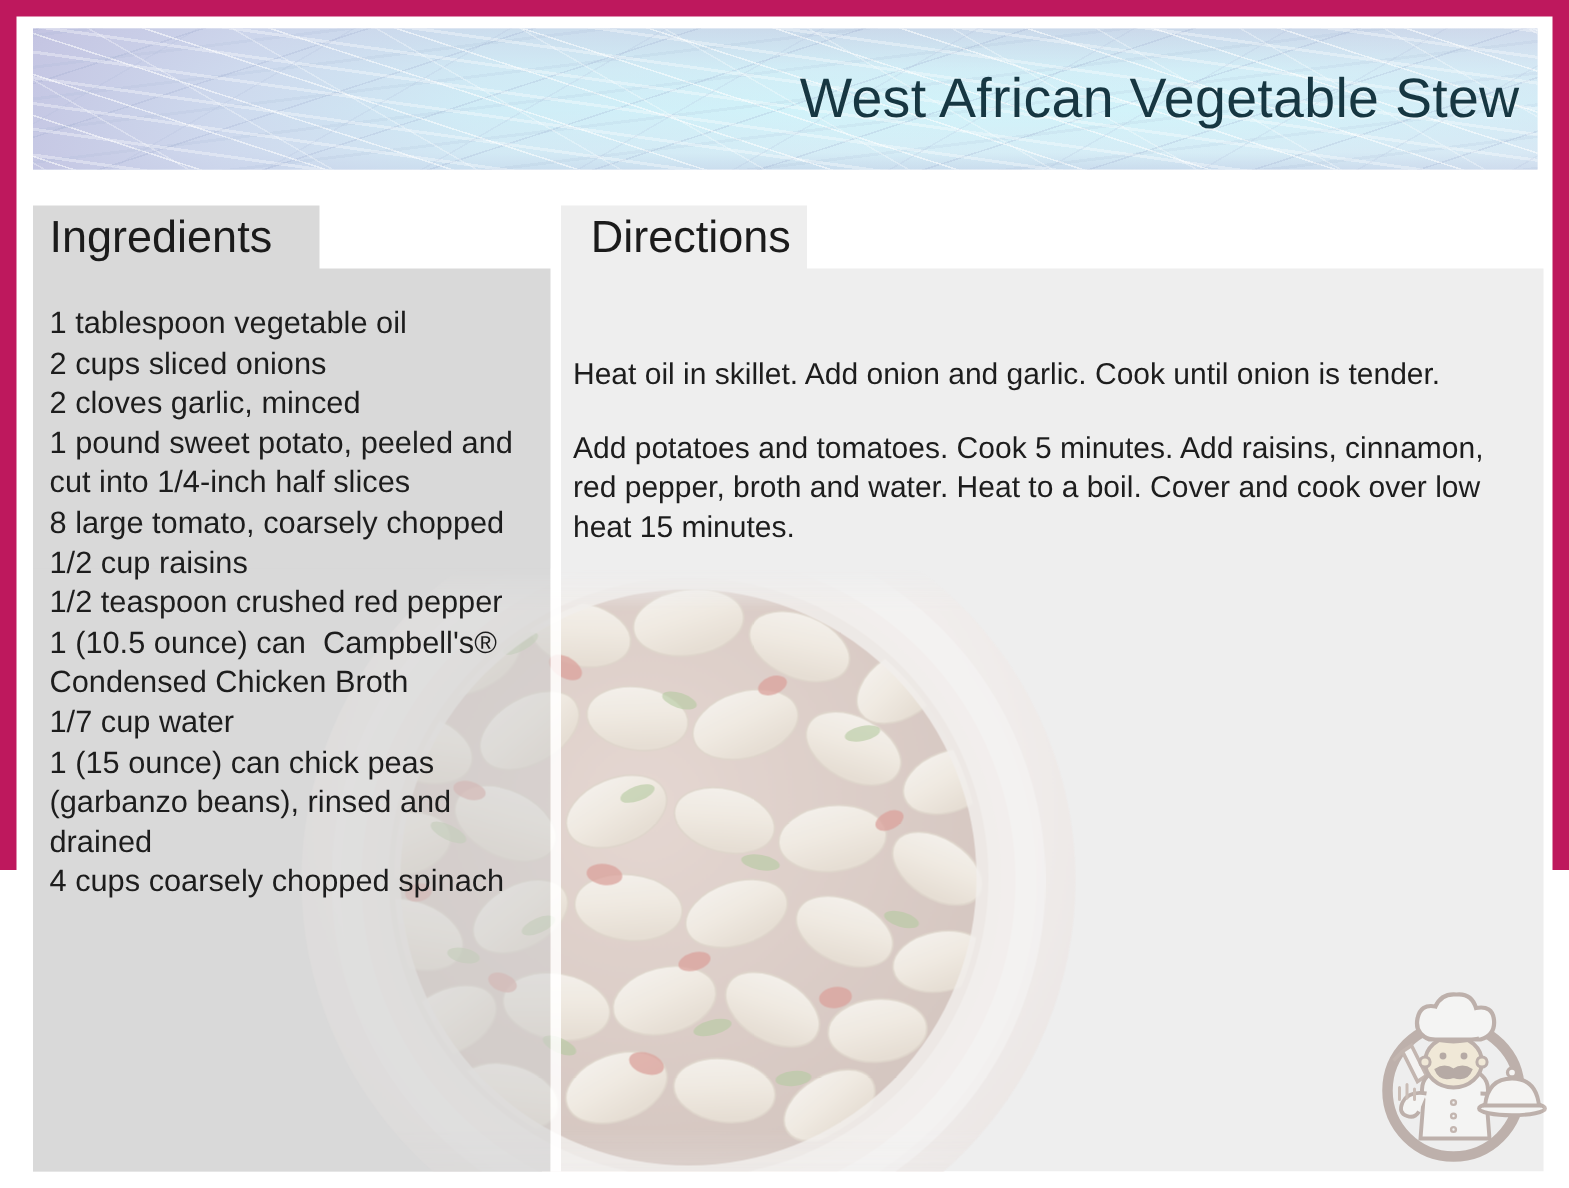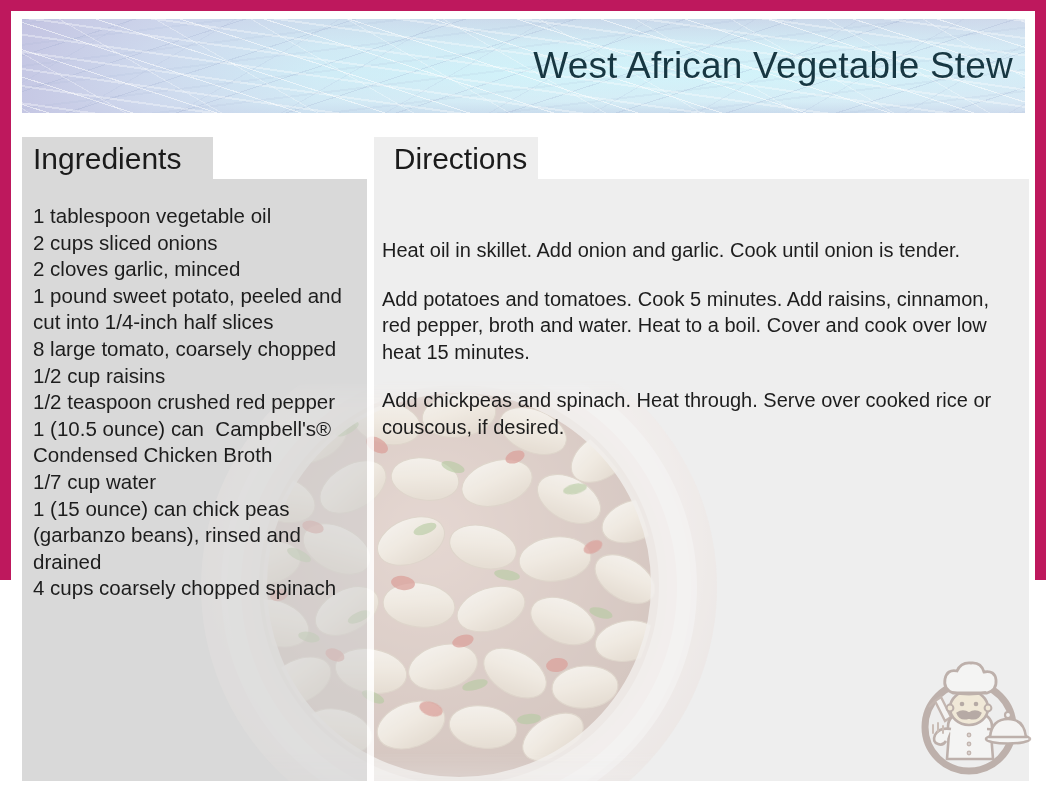--- a/index.html
+++ b/index.html
@@ -346,21 +346,20 @@
       <div class="ing-line">1/2 teaspoon crushed red pepper</div>
       <div class="ing-line">1 (10.5 ounce) can  Campbell's® Condensed Chicken Broth</div>
       <div class="ing-line">1/7 cup water</div>
       <div class="ing-line">1 (15 ounce) can chick peas (garbanzo beans), rinsed and drained</div>
       <div class="ing-line">4 cups coarsely chopped spinach</div>
     </div>
 
     <div id="directions-body">
       <p>Heat oil in skillet. Add onion and garlic. Cook until onion is tender.</p>
       <p>Add potatoes and tomatoes. Cook 5 minutes. Add raisins, cinnamon, red pepper, broth and water. Heat to a boil. Cover and cook over low heat 15 minutes.</p>
-      <p>Add chickpeas and spinach. Heat through. Serve over cooked rice or couscous, if desired.</p>
     </div>
 
     <div id="chef-logo">
       <svg viewBox="0 0 128 130" xmlns="http://www.w3.org/2000/svg" aria-hidden="true">
         <g fill="none" stroke="#7b5d50" stroke-width="3.4" stroke-linejoin="round" stroke-linecap="round">
 
           <circle cx="64" cy="76" r="44" stroke-width="7"></circle>
         </g>
 
         <g stroke="#8a6a5c" stroke-width="2.4" fill="#fdfcf9">

